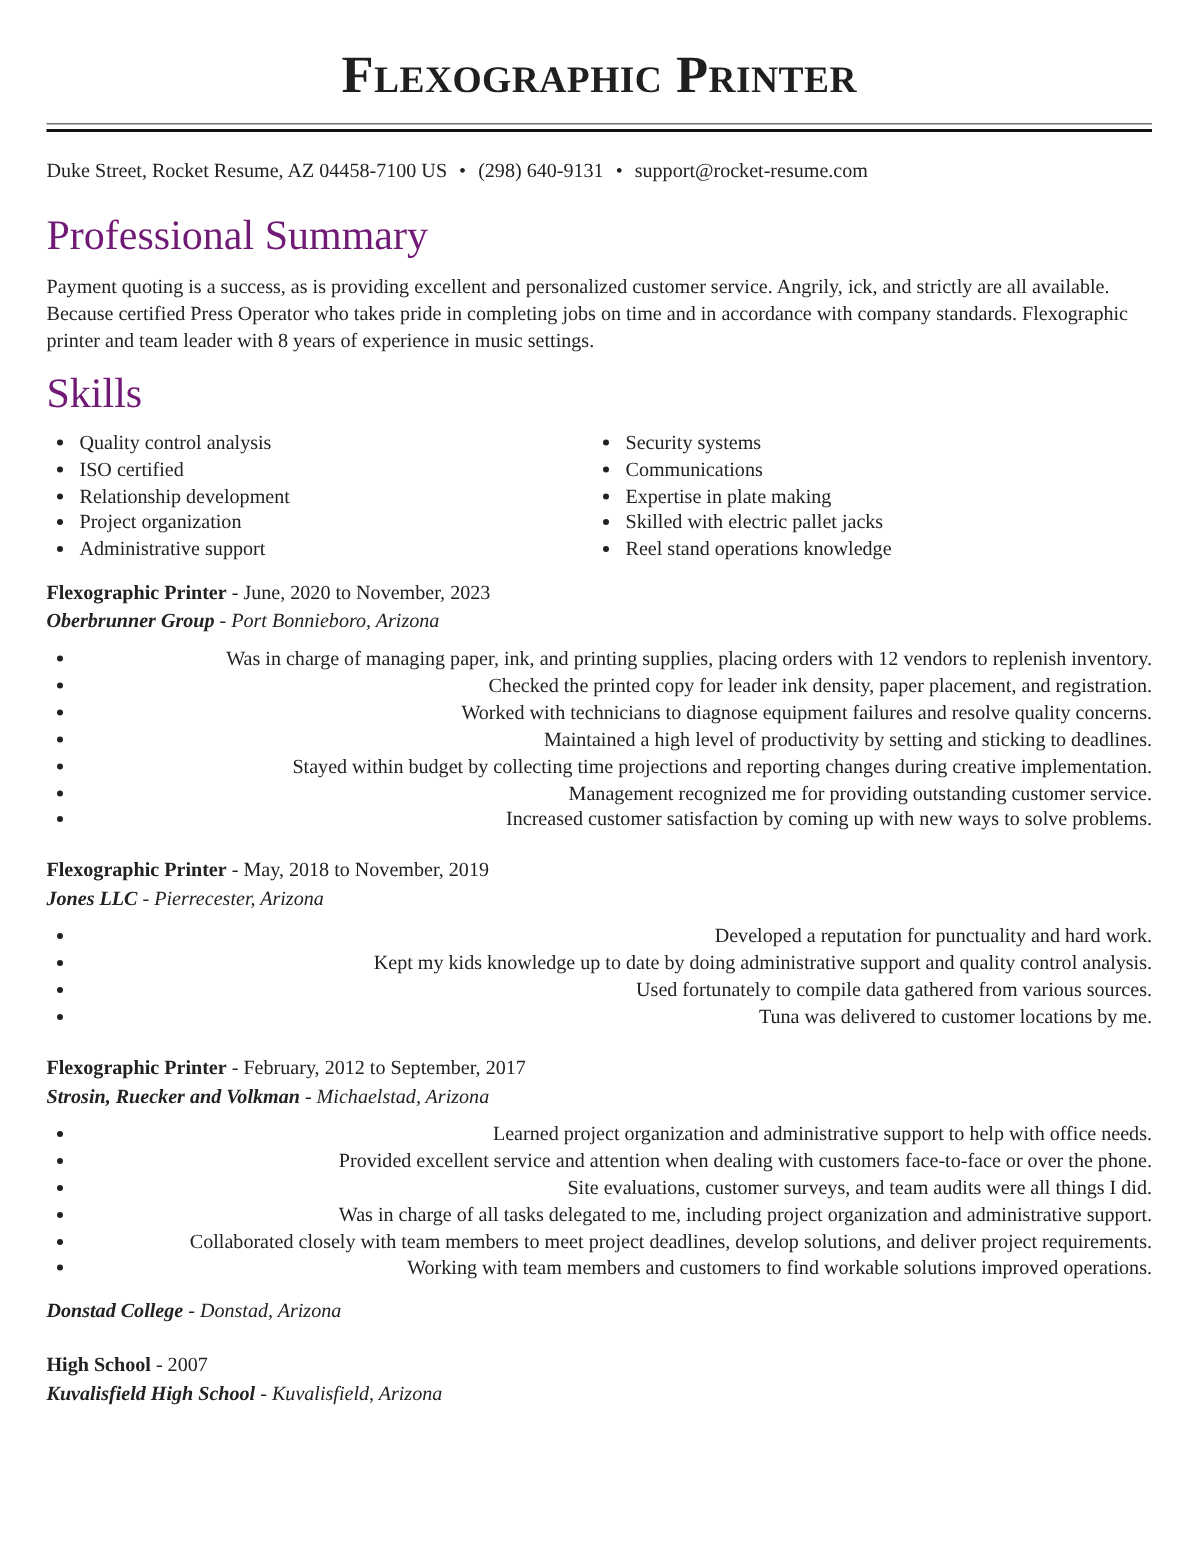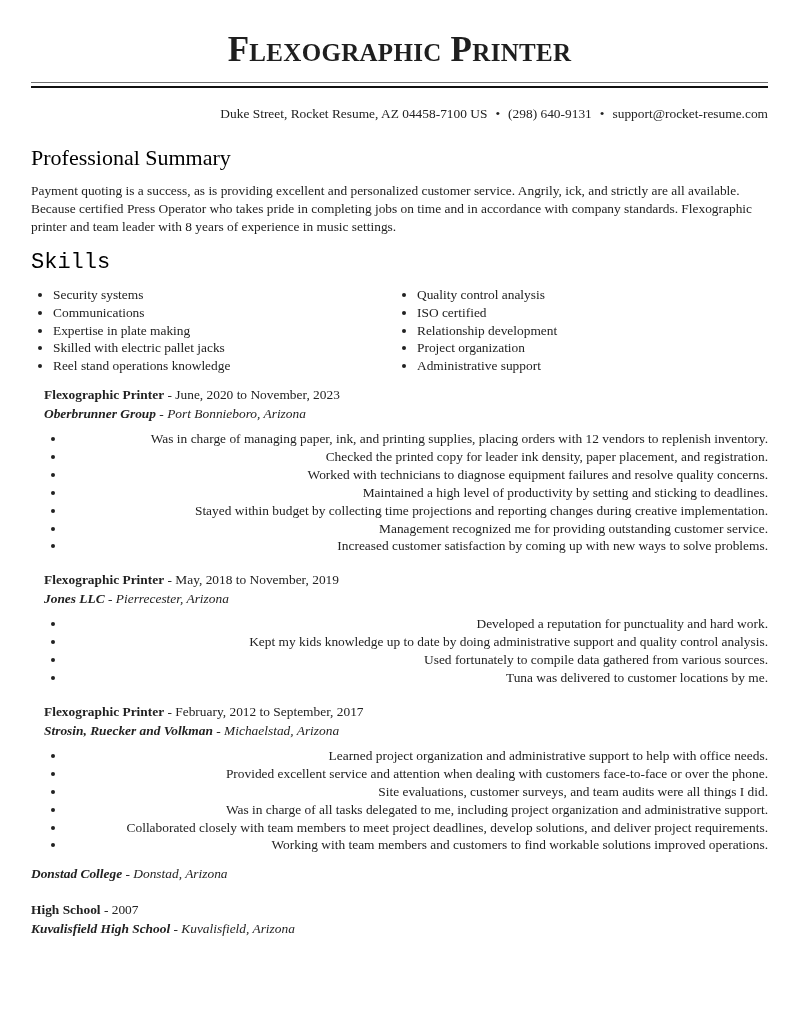--- a/index.html
+++ b/index.html
@@ -23,52 +23,52 @@
       padding-top: 31px;
       height: 50px;
       line-height: 38px;
       color: #1f1f1f;
     }
     .rule-wrap { margin-top: 1px; }
     .rule-thin { height: 1px; background: #707070; }
     .rule-gap { height: 3px; }
     .rule-thick { height: 2px; background: #111111; }
     .contact {
-      text-align: right;
+      text-align: left;
       margin-top: 17px;
       font-size: 13.4px;
       line-height: 18px;
     }
     .contact .sep { margin: 0 8px; }
     h2.section {
       font-weight: normal;
-      font-size: 22px;
+      font-size: 28px;
       margin: 0;
       line-height: 26px;
-      color: #000000;
+      color: #701a75;
     }
     .summary-title { margin-top: 22px !important; }
     .summary {
       margin: 11px 0 0 0;
       line-height: 18px;
     }
-    .skills-title { margin-top: 14px !important; font-family: Liberation Mono, monospace; }
+    .skills-title { margin-top: 14px !important; }
     .skills {
       display: flex;
       margin-top: 10px;
     }
     .skills ul {
       margin: 0;
       padding: 0 0 0 22px;
       list-style: disc;
       width: 342px;
     }
     .skills ul li { line-height: 17.8px; }
     .work-title { margin-top: 13px !important; }
-    .job { margin-top: 10px; margin-left: 13px; }
+    .job { margin-top: 10px; }
     .job + .job { margin-top: 15px; }
     .job-head { line-height: 19px; }
     .job-head b { font-weight: bold; }
     .job-org { font-style: italic; line-height: 20px; }
     .job-org b { font-weight: bold; }
     .job ul {
       margin: 6px 0 0 0;
       padding: 0 0 0 22px;
       list-style: disc;
     }
@@ -95,32 +95,32 @@
   <div class="contact">
     <span>Duke Street, Rocket Resume, AZ 04458-7100 US</span><span class="sep">•</span><span>(298) 640-9131</span><span class="sep">•</span><span>support@rocket-resume.com</span>
   </div>
 
   <h2 class="section summary-title">Professional Summary</h2>
   <p class="summary">Payment quoting is a success, as is providing excellent and personalized customer service. Angrily, ick, and strictly are all available. Because certified Press Operator who takes pride in completing jobs on time and in accordance with company standards. Flexographic printer and team leader with 8 years of experience in music settings.</p>
 
   <h2 class="section skills-title">Skills</h2>
   <div class="skills">
     <ul>
+      <li>Quality control analysis</li>
+      <li>ISO certified</li>
+      <li>Relationship development</li>
+      <li>Project organization</li>
+      <li>Administrative support</li>
+    </ul>
+    <ul>
       <li>Security systems</li>
       <li>Communications</li>
       <li>Expertise in plate making</li>
       <li>Skilled with electric pallet jacks</li>
       <li>Reel stand operations knowledge</li>
-    </ul>
-    <ul>
-      <li>Quality control analysis</li>
-      <li>ISO certified</li>
-      <li>Relationship development</li>
-      <li>Project organization</li>
-      <li>Administrative support</li>
     </ul>
   </div>
 
 
   <div class="job">
     <div class="job-head"><b>Flexographic Printer</b><span> - June, 2020 to November, 2023</span></div>
     <div class="job-org"><b>Oberbrunner Group</b><span> - Port Bonnieboro, Arizona</span></div>
     <ul>
       <li>Was in charge of managing paper, ink, and printing supplies, placing orders with 12 vendors to replenish inventory.</li>
       <li>Checked the printed copy for leader ink density, paper placement, and registration.</li>

